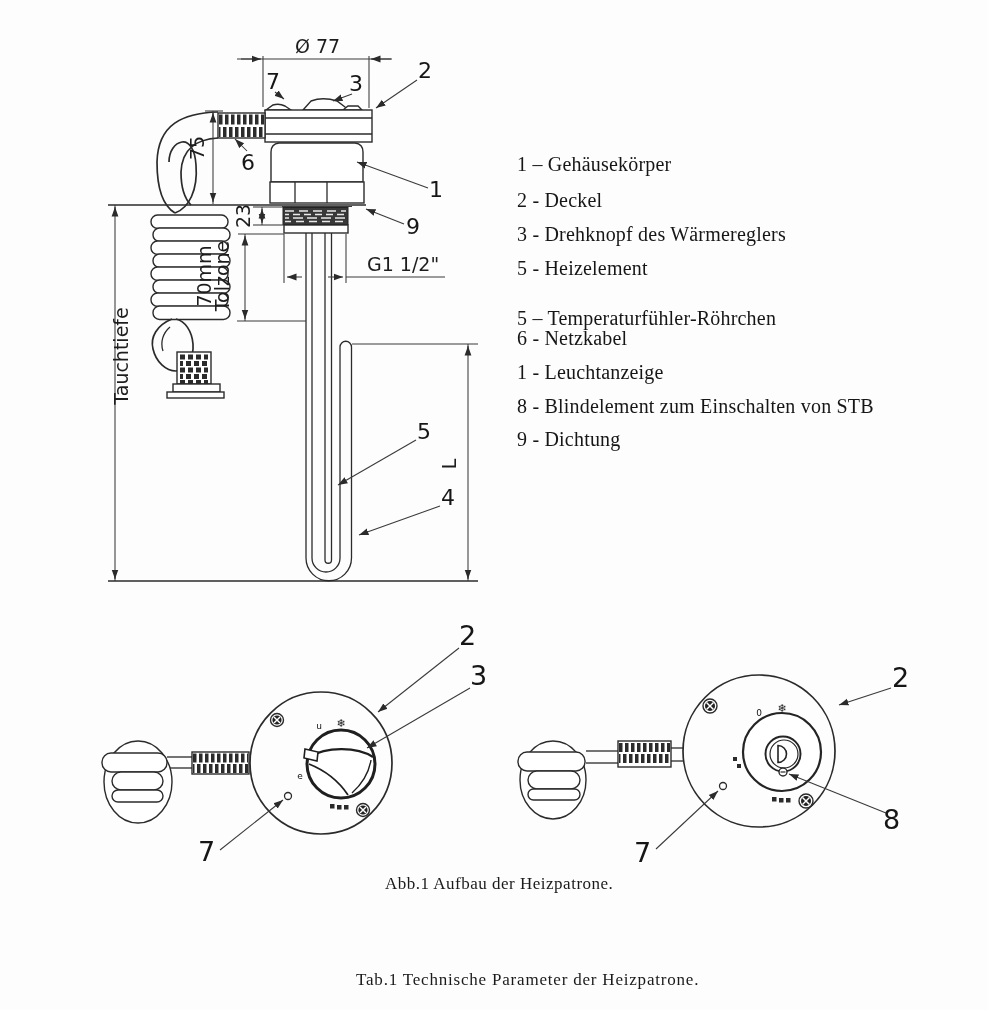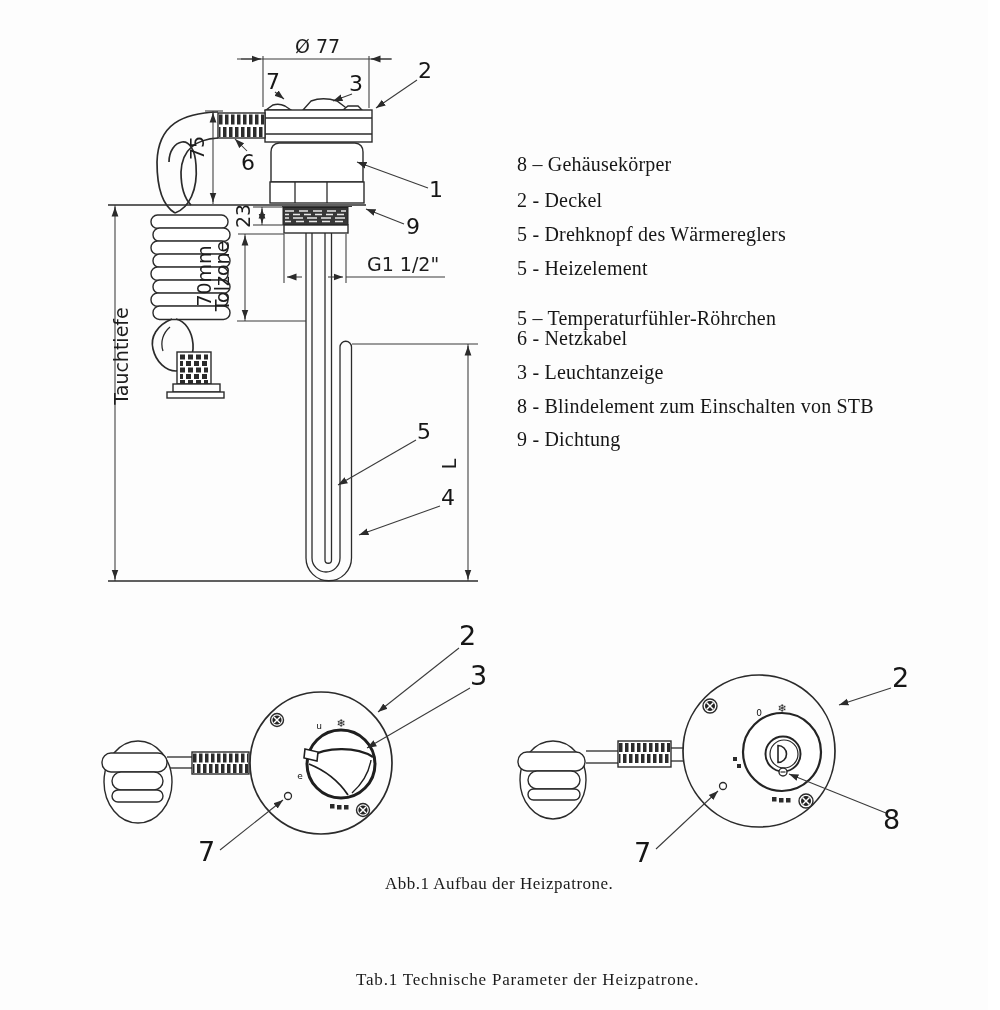--- a/index.html
+++ b/index.html
@@ -276,27 +276,27 @@
     <line class="thinln" x1="891" y1="688" x2="839" y2="705" marker-end="url(#mA)"></line>
     <text class="calltxtB" x="892" y="687">2</text>
     <line class="thinln" x1="886" y1="813" x2="789" y2="774" marker-end="url(#mA)"></line>
     <text class="calltxtB" x="883" y="829">8</text>
     <line class="thinln" x1="656" y1="849" x2="718" y2="791" marker-end="url(#mA)"></line>
     <text class="calltxtB" x="634" y="862">7</text>
   </g>
 </svg>
 
 <div>
-  <div class="legend-item" style="top:153px">8 – Gehäusekörper</div>
+  <div class="legend-item" style="top:153px">1 – Gehäusekörper</div>
   <div class="legend-item" style="top:189px">2 - Deckel</div>
-  <div class="legend-item" style="top:223px">5 - Drehknopf des Wärmereglers</div>
+  <div class="legend-item" style="top:223px">3 - Drehknopf des Wärmereglers</div>
   <div class="legend-item" style="top:257px">5 - Heizelement</div>
   <div class="legend-item" style="top:307px">5 – Temperaturfühler-Röhrchen</div>
   <div class="legend-item" style="top:327px">6 - Netzkabel</div>
-  <div class="legend-item" style="top:361px">3 - Leuchtanzeige</div>
+  <div class="legend-item" style="top:361px">1 - Leuchtanzeige</div>
   <div class="legend-item" style="top:395px">8 - Blindelement zum Einschalten von STB</div>
   <div class="legend-item" style="top:428px">9 - Dichtung</div>
 </div>
 
 <div class="caption" style="left:385px;top:874px;letter-spacing:0.5px">Abb.1 Aufbau der Heizpatrone.</div>
 <div class="caption" style="left:356px;top:970px;letter-spacing:0.8px">Tab.1 Technische Parameter der Heizpatrone.</div>
 
 </div>
 
 </body></html>

